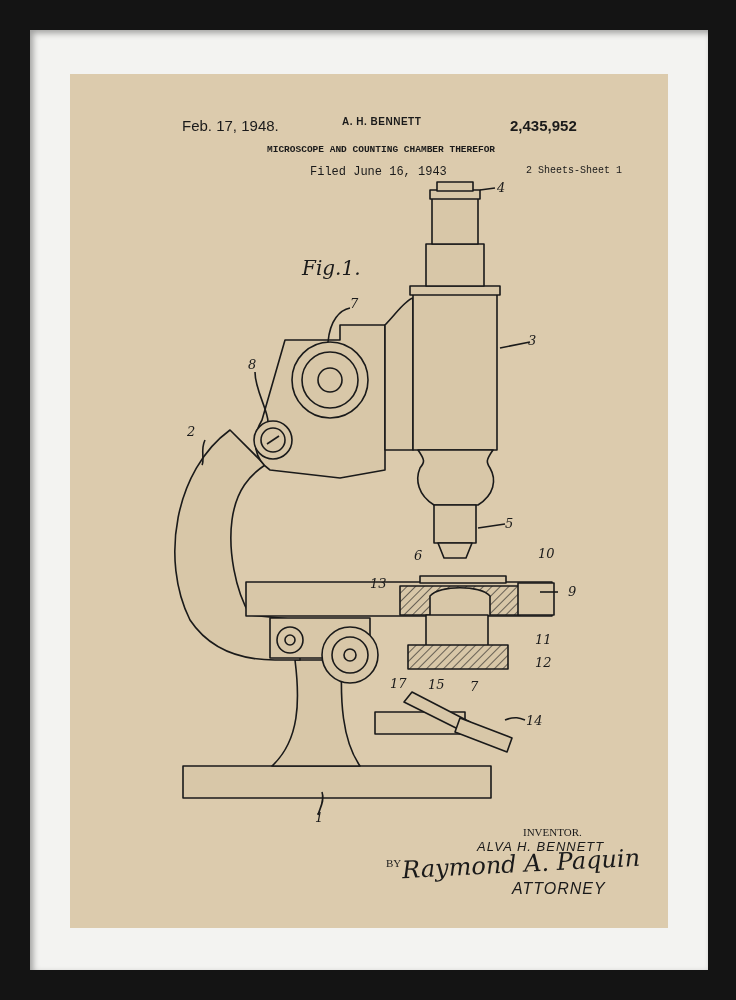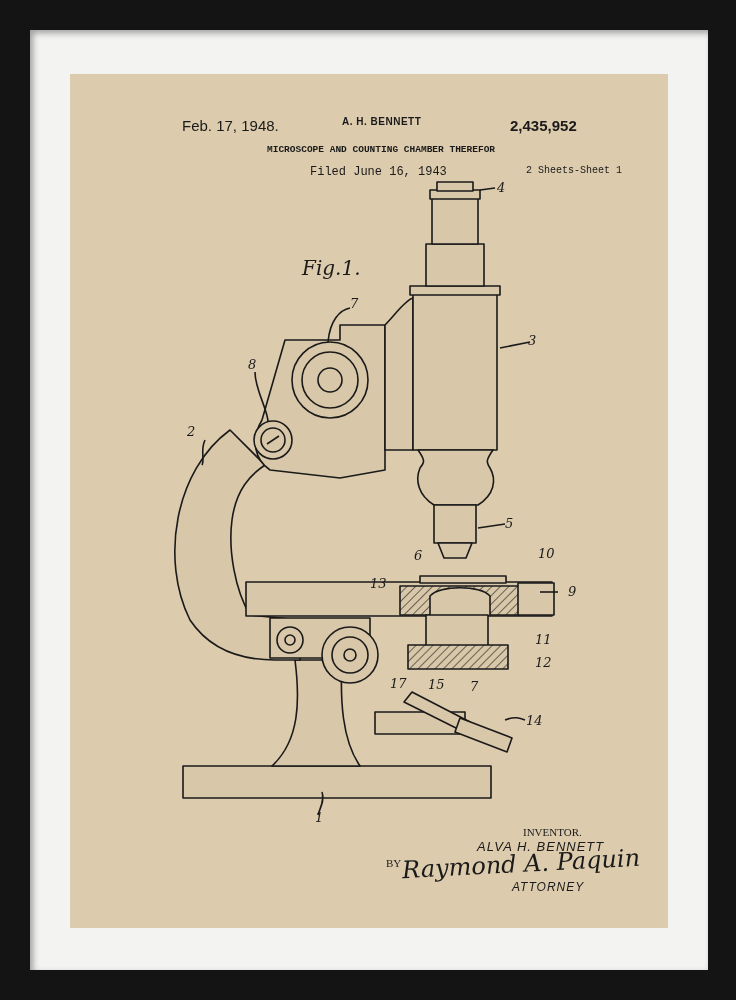--- a/index.html
+++ b/index.html
@@ -13,21 +13,21 @@
     .inv { left:318px; top:116px; font-weight:bold; font-size:10px; letter-spacing:0.5px;margin-left:24px; }
     .pnum { left:510px; top:117px; font-weight:bold; font-size:15px; }
     .ttl { left:247px; top:144px; font-family:"Liberation Mono", monospace; font-size:9.5px; font-weight:bold;padding-left:20px; }
     .filed { left:310px; top:165px; font-family:"Liberation Mono", monospace; font-size:12px; font-weight:normal; }
     .sheets { left:478px; top:165px; font-family:"Liberation Mono", monospace; font-size:10px; font-weight:normal;margin-left:48px; }
     .fig { left:285px; top:256px; font-family:"DejaVu Serif", serif; font-style:italic; font-size:20px;margin-left:17px; }
     .inventor-lbl { left:523px; top:826px; font-family:"Liberation Serif", serif; font-size:11px;text-align:right; }
     .inventor-name { left:477px; top:839px; font-family:"Liberation Sans", sans-serif; font-style:italic; font-size:13px; letter-spacing:1px; }
     .by { left:386px; top:857px; font-family:"Liberation Serif", serif; font-size:11px; }
     .sig { left:402px; top:850px; font-family:"DejaVu Serif", serif; font-style:italic; font-size:24px; transform:rotate(-3deg); }
-    .atty { left:512px; top:880px; font-family:"Liberation Sans", sans-serif; font-style:italic; font-size:12px; letter-spacing:1px; }
+    .atty { left:512px; top:880px; font-family:"Liberation Sans", sans-serif; font-style:italic; font-size:16px; letter-spacing:1px; }
     .num { position:absolute; font-family:"DejaVu Serif", serif; font-style:italic; font-size:13px; color:#1a1a1a; }
     svg.drawing { position:absolute; left:0; top:0; }
   </style>
 </head>
 <body>
 
 <div class="frame"></div>
 <div class="mat"></div>
 <div class="paper"></div>
 

